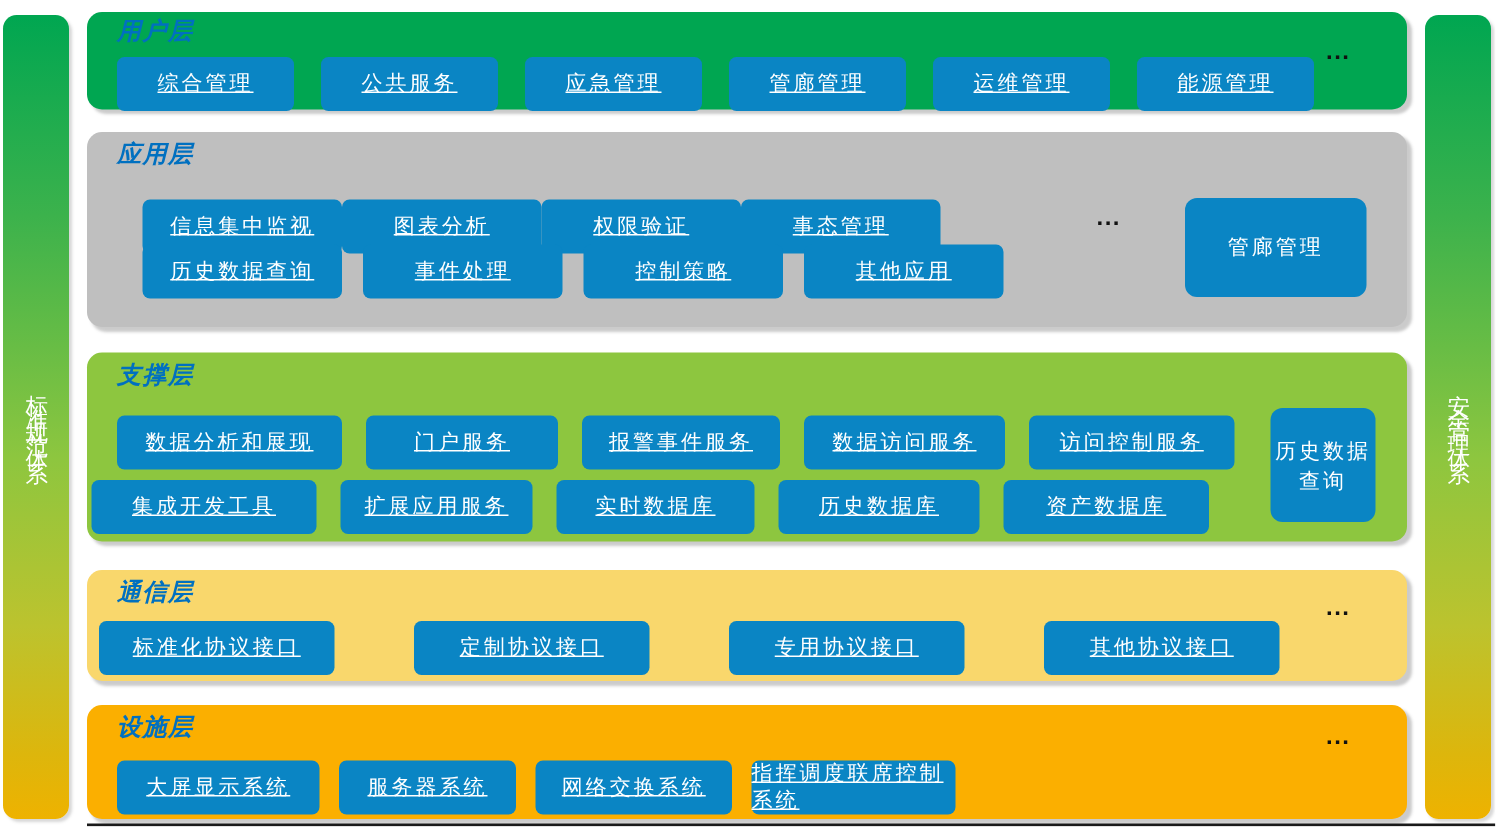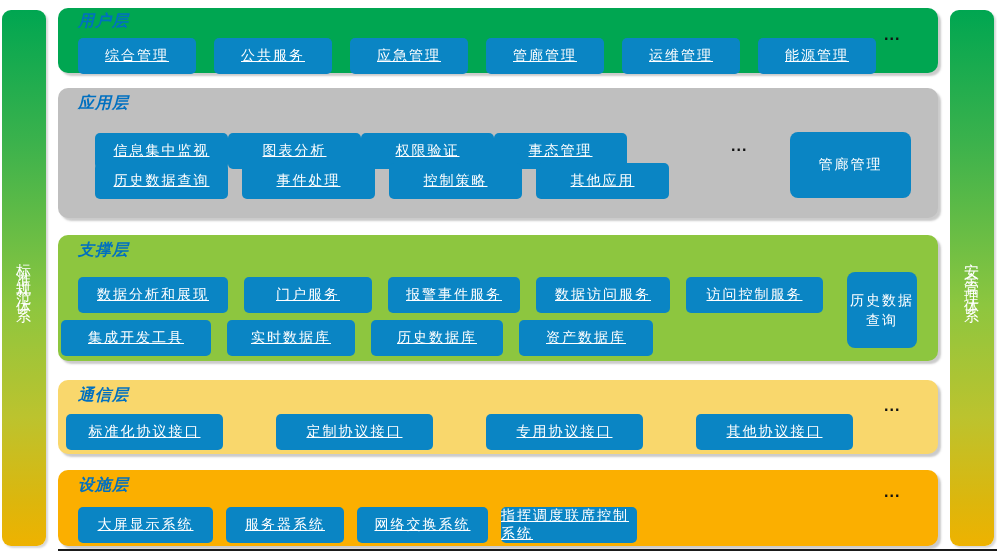--- a/index.html
+++ b/index.html
@@ -130,20 +130,21 @@
     <div class="ptitle">支撑层</div>
     <div class="row support-row1">
       <div class="btn">数据分析和展现</div>
       <div class="btn">门户服务</div>
       <div class="btn">报警事件服务</div>
       <div class="btn">数据访问服务</div>
       <div class="btn">访问控制服务</div>
     </div>
     <div class="row support-row2">
       <div class="btn">集成开发工具</div>
+      <div class="btn">扩展应用服务</div>
       <div class="btn">实时数据库</div>
       <div class="btn">历史数据库</div>
       <div class="btn">资产数据库</div>
     </div>
     <div class="sideblock unified">历史数据查询</div>
   </div>
 
   <div class="panel comm">
     <div class="ptitle">通信层</div>
     <div class="row comm-row">

